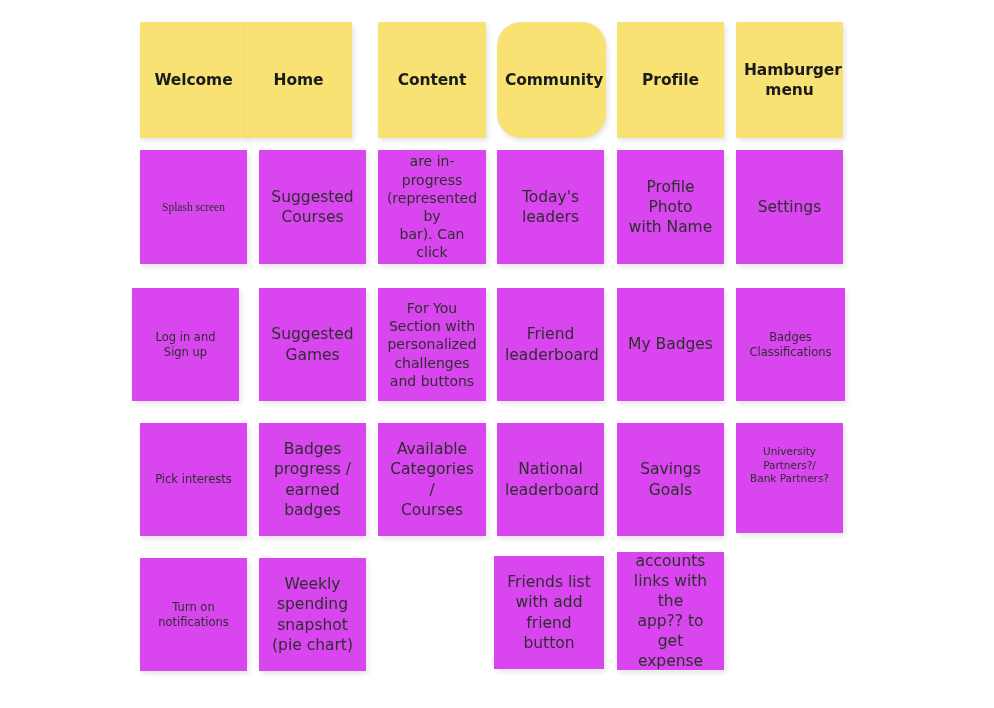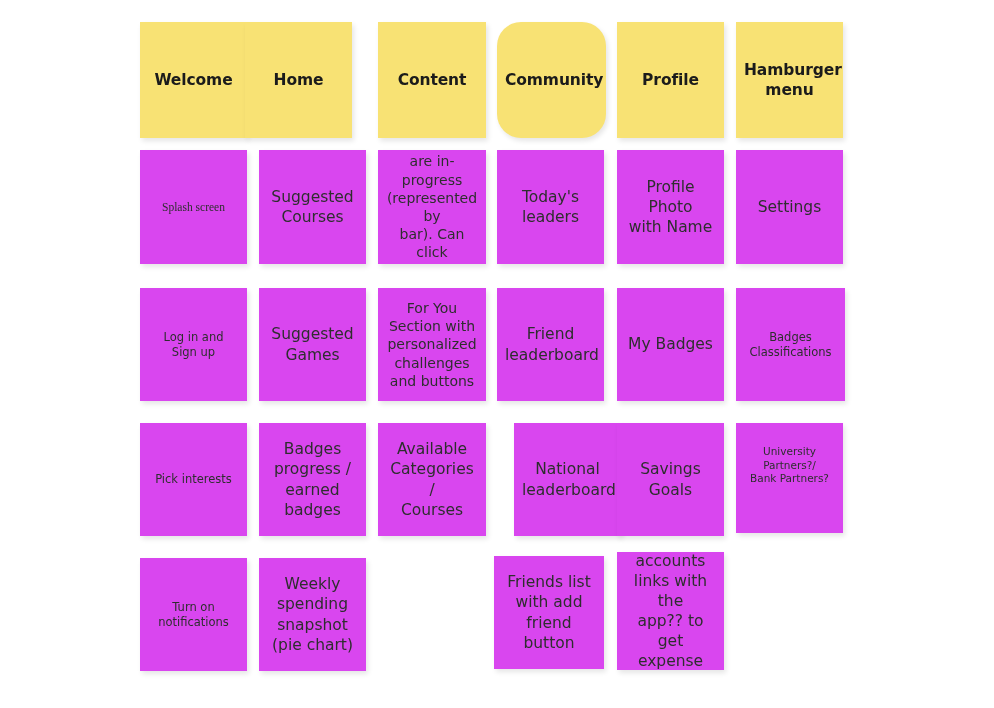--- a/index.html
+++ b/index.html
@@ -84,21 +84,21 @@
     <div class="note header size-lg align-center" style="left: 617px; top: 22px; width: 107px; height: 116px;">
       <span class="note-text">Profile</span>
     </div>
     <div class="note header size-lg align-center" style="left: 736px; top: 22px; width: 107px; height: 116px; padding-left: 8px;">
       <span class="note-text">Hamburger
 menu</span>
     </div>
     <div class="note body size-sm align-center" style="left: 140px; top: 150px; width: 107px; height: 114px; font-family: Liberation Serif, serif;">
       <span class="note-text">Splash screen</span>
     </div>
-    <div class="note body size-sm align-center" style="left: 140px; top: 288px; width: 107px; height: 113px;">
+    <div class="note body size-sm align-center" style="left: 132px; top: 288px; width: 107px; height: 113px;">
       <span class="note-text">Log in and
 Sign up</span>
     </div>
     <div class="note body size-sm align-center" style="left: 140px; top: 423px; width: 107px; height: 113px;">
       <span class="note-text">Pick interests</span>
     </div>
     <div class="note body size-sm align-center" style="left: 140px; top: 558px; width: 107px; height: 113px;">
       <span class="note-text">Turn on
 notifications</span>
     </div>
@@ -142,21 +142,21 @@
 Courses</span>
     </div>
     <div class="note body size-lg align-center" style="left: 497px; top: 150px; width: 107px; height: 114px;">
       <span class="note-text">Today's
 leaders</span>
     </div>
     <div class="note body size-lg align-center" style="left: 497px; top: 288px; width: 107px; height: 113px;">
       <span class="note-text">Friend
 leaderboard</span>
     </div>
-    <div class="note body size-lg align-center" style="left: 514px; top: 423px; width: 107px; height: 113px;">
+    <div class="note body size-lg align-center" style="left: 497px; top: 423px; width: 107px; height: 113px;">
       <span class="note-text">National
 leaderboard</span>
     </div>
     <div class="note body size-lg align-center" style="left: 494px; top: 556px; width: 110px; height: 113px;">
       <span class="note-text">Friends list
 with add
 friend button</span>
     </div>
     <div class="note body size-lg align-center" style="left: 617px; top: 150px; width: 107px; height: 114px; justify-content: center;">
       <span class="note-text">Profile Photo

